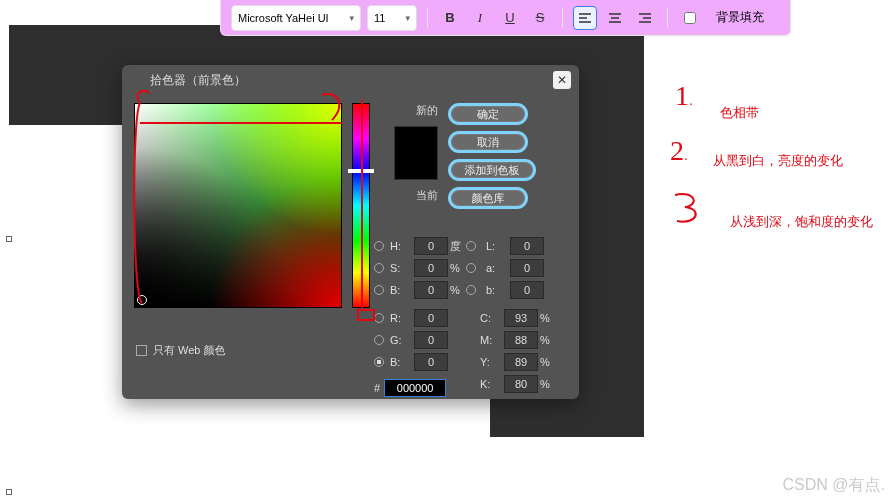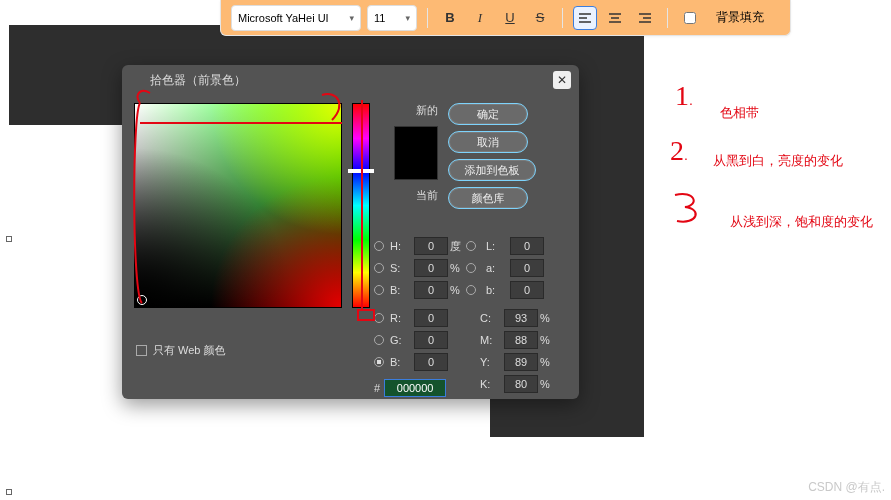--- a/index.html
+++ b/index.html
@@ -1,19 +1,19 @@
 <!DOCTYPE html>
 <html><head>
 <meta charset="utf-8">
 <style>
   * { box-sizing: border-box; margin: 0; padding: 0; font-family: "Microsoft YaHei UI", sans-serif; }
   body { width: 891px; height: 500px; background: #fff; position: relative; overflow: hidden; }
 
   
-  .toolbar { position: absolute; top: 0; left: 220px; right: 100px; height: 36px; background: #fdba74; border: 1px solid #e5e5e5; border-top: none; border-radius: 0 0 6px 6px; display: flex; align-items: center; padding: 0 10px; gap: 6px; box-shadow: 0 1px 3px rgba(0,0,0,.05); }
+  .toolbar { position: absolute; top: 0; left: 220px; right: 100px; height: 36px; background: #f0abfc; border: 1px solid #e5e5e5; border-top: none; border-radius: 0 0 6px 6px; display: flex; align-items: center; padding: 0 10px; gap: 6px; box-shadow: 0 1px 3px rgba(0,0,0,.05); }
   .font-sel { display: flex; align-items: center; border: 1px solid #ddd; border-radius: 4px; height: 26px; padding: 0 6px; font-size: 11px; min-width: 130px; background: #fff; justify-content: space-between; }
   .size-sel { display: flex; align-items: center; border: 1px solid #ddd; border-radius: 4px; height: 26px; padding: 0 6px; font-size: 11px; width: 50px; background: #fff; justify-content: space-between; }
   .chev { font-size: 9px; color: #666; }
   .tb-sep { width: 1px; height: 20px; background: #e5e5e5; margin: 0 4px; }
   .tb-btn { width: 24px; height: 24px; display: flex; align-items: center; justify-content: center; border-radius: 4px; font-size: 13px; color: #333; }
   .tb-btn.active { border: 1px solid #3b7ddd; background: #eaf2ff; }
   .cb { display: flex; align-items: center; gap: 20px; font-size: 12px; margin-left: 6px; }
   .cb input { width: 12px; height: 12px; }
 
   
@@ -42,42 +42,42 @@
   .hue { width: 18px; height: 205px; background: linear-gradient(to bottom, #ff0000 0%, #ff00ff 17%, #0000ff 33%, #00ffff 50%, #00ff00 67%, #ffff00 83%, #ff0000 100%); border: 1px solid #000; position: relative; }
   .hue-handle { position:absolute; left:-5px; right:-5px; height:4px; top:65px; border-top:2px solid #fff; border-bottom:2px solid #fff; }
 
   
   .swatches { display:flex; flex-direction:column; gap:8px; align-items:flex-end; color:#ddd; font-size:11px; }
   .sw-pair { display:flex; flex-direction:column; border:1px solid #333; }
   .sw-pair div{ width:42px; height:26px; background:#000; }
 
   
   .col-right { display:flex; flex-direction:column; gap:6px; align-items:stretch; }
-  .btn { width: 80px; height: 22px; background:#6a6a6a; border:1px solid #7dd3fc; border-radius:11px; color:#eee; font-size:11px; display:flex; align-items:center; justify-content:center; box-shadow: inset 0 0 0 1px #7a7a7a; }
+  .btn { width: 80px; height: 22px; background:#6a6a6a; border:3px solid #7dd3fc; border-radius:11px; color:#eee; font-size:11px; display:flex; align-items:center; justify-content:center; box-shadow: inset 0 0 0 1px #7a7a7a; }
 
   
   .numgrid { position:absolute; left:374px; top:238px; display:grid; grid-template-columns: 14px 22px 34px 14px 18px 22px 34px 14px; row-gap:4px; column-gap:2px; align-items:center; color:#ddd; font-size:11px; }
   .numgrid2 { position:absolute; left:298px; top:310px; display:grid; grid-template-columns: 14px 22px 34px 14px; row-gap:4px; column-gap:2px; align-items:center; color:#ddd; font-size:11px; }
   .numgrid3 { position:absolute; left:476px; top:310px; display:grid; grid-template-columns: 22px 34px 14px; row-gap:4px; column-gap:2px; align-items:center; color:#ddd; font-size:11px; }
   .radio { width:10px; height:10px; border-radius:50%; border:1px solid #aaa; background:#535353; display:inline-block; }
   .radio.on { background: radial-gradient(circle, #ddd 0 40%, #535353 45%); }
   .numin { width:34px; height:18px; background:#3d3d3d; border:1px solid #2a2a2a; color:#ddd; font-size:11px; text-align:center; line-height:16px; }
   .hexrow { position:absolute; left:372px; top:378px; display:flex; align-items:center; gap:4px; color:#ddd; font-size:11px; }
   .hexin { width:62px; height:18px; background:#3d3d3d; border:1px solid #3b7ddd; color:#fff; font-size:11px; text-align:center; line-height:16px; }
   .webonly { position:absolute; left:138px; top:309px; display:flex; align-items:center; gap:6px; color:#ddd; font-size:11px; }
   .webonly .chk { width:11px; height:11px; border:1px solid #aaa; background:#535353; }
 
   
   .scribble { position:absolute; pointer-events:none; }
   .scribble path, .scribble line, .scribble circle { stroke:#e30613; stroke-width:2; fill:none; }
   
   
   .note { position:absolute; color:#e30613; font-size:13px; }
   .note-num { font-size:28px; font-family: cursive; }
-  .watermark { position:absolute; right:6px; bottom:4px; font-size:12px; color:#c9c9c9; }
+  .watermark { position:absolute; right:6px; bottom:4px; font-size:16px; color:#c9c9c9; }
 
   
   .dlg-body { position:relative; }
   .col-mid { width:58px; }
 </style>
 </head>
 <body>
 
 <div class="dark1"></div>
 <div class="dark2"></div>
@@ -211,21 +211,21 @@
     <span>Y:</span>
       <div class="numin">89</div>
       <span>%</span>
     <span>K:</span>
       <div class="numin">80</div>
       <span>%</span>
   </div>
 
   <div class="hexrow" style="left:252px; top:314px;">
     <span>#</span>
-    <div class="hexin" style="background:#14532d;border-color:#3b7ddd;">000000</div>
+    <div class="hexin" style="background:#000000;border-color:#3b7ddd;">000000</div>
   </div>
 
   <div class="webonly" style="left:14px; top:278px;">
     <span class="chk"></span>
     <span>只有 Web 颜色</span>
   </div>
 </div>
 
 <svg class="scribble" style="left:122px;top:65px" width="270" height="280">
   <path d="M18 38 C 10 50, 10 230, 20 238"></path>

